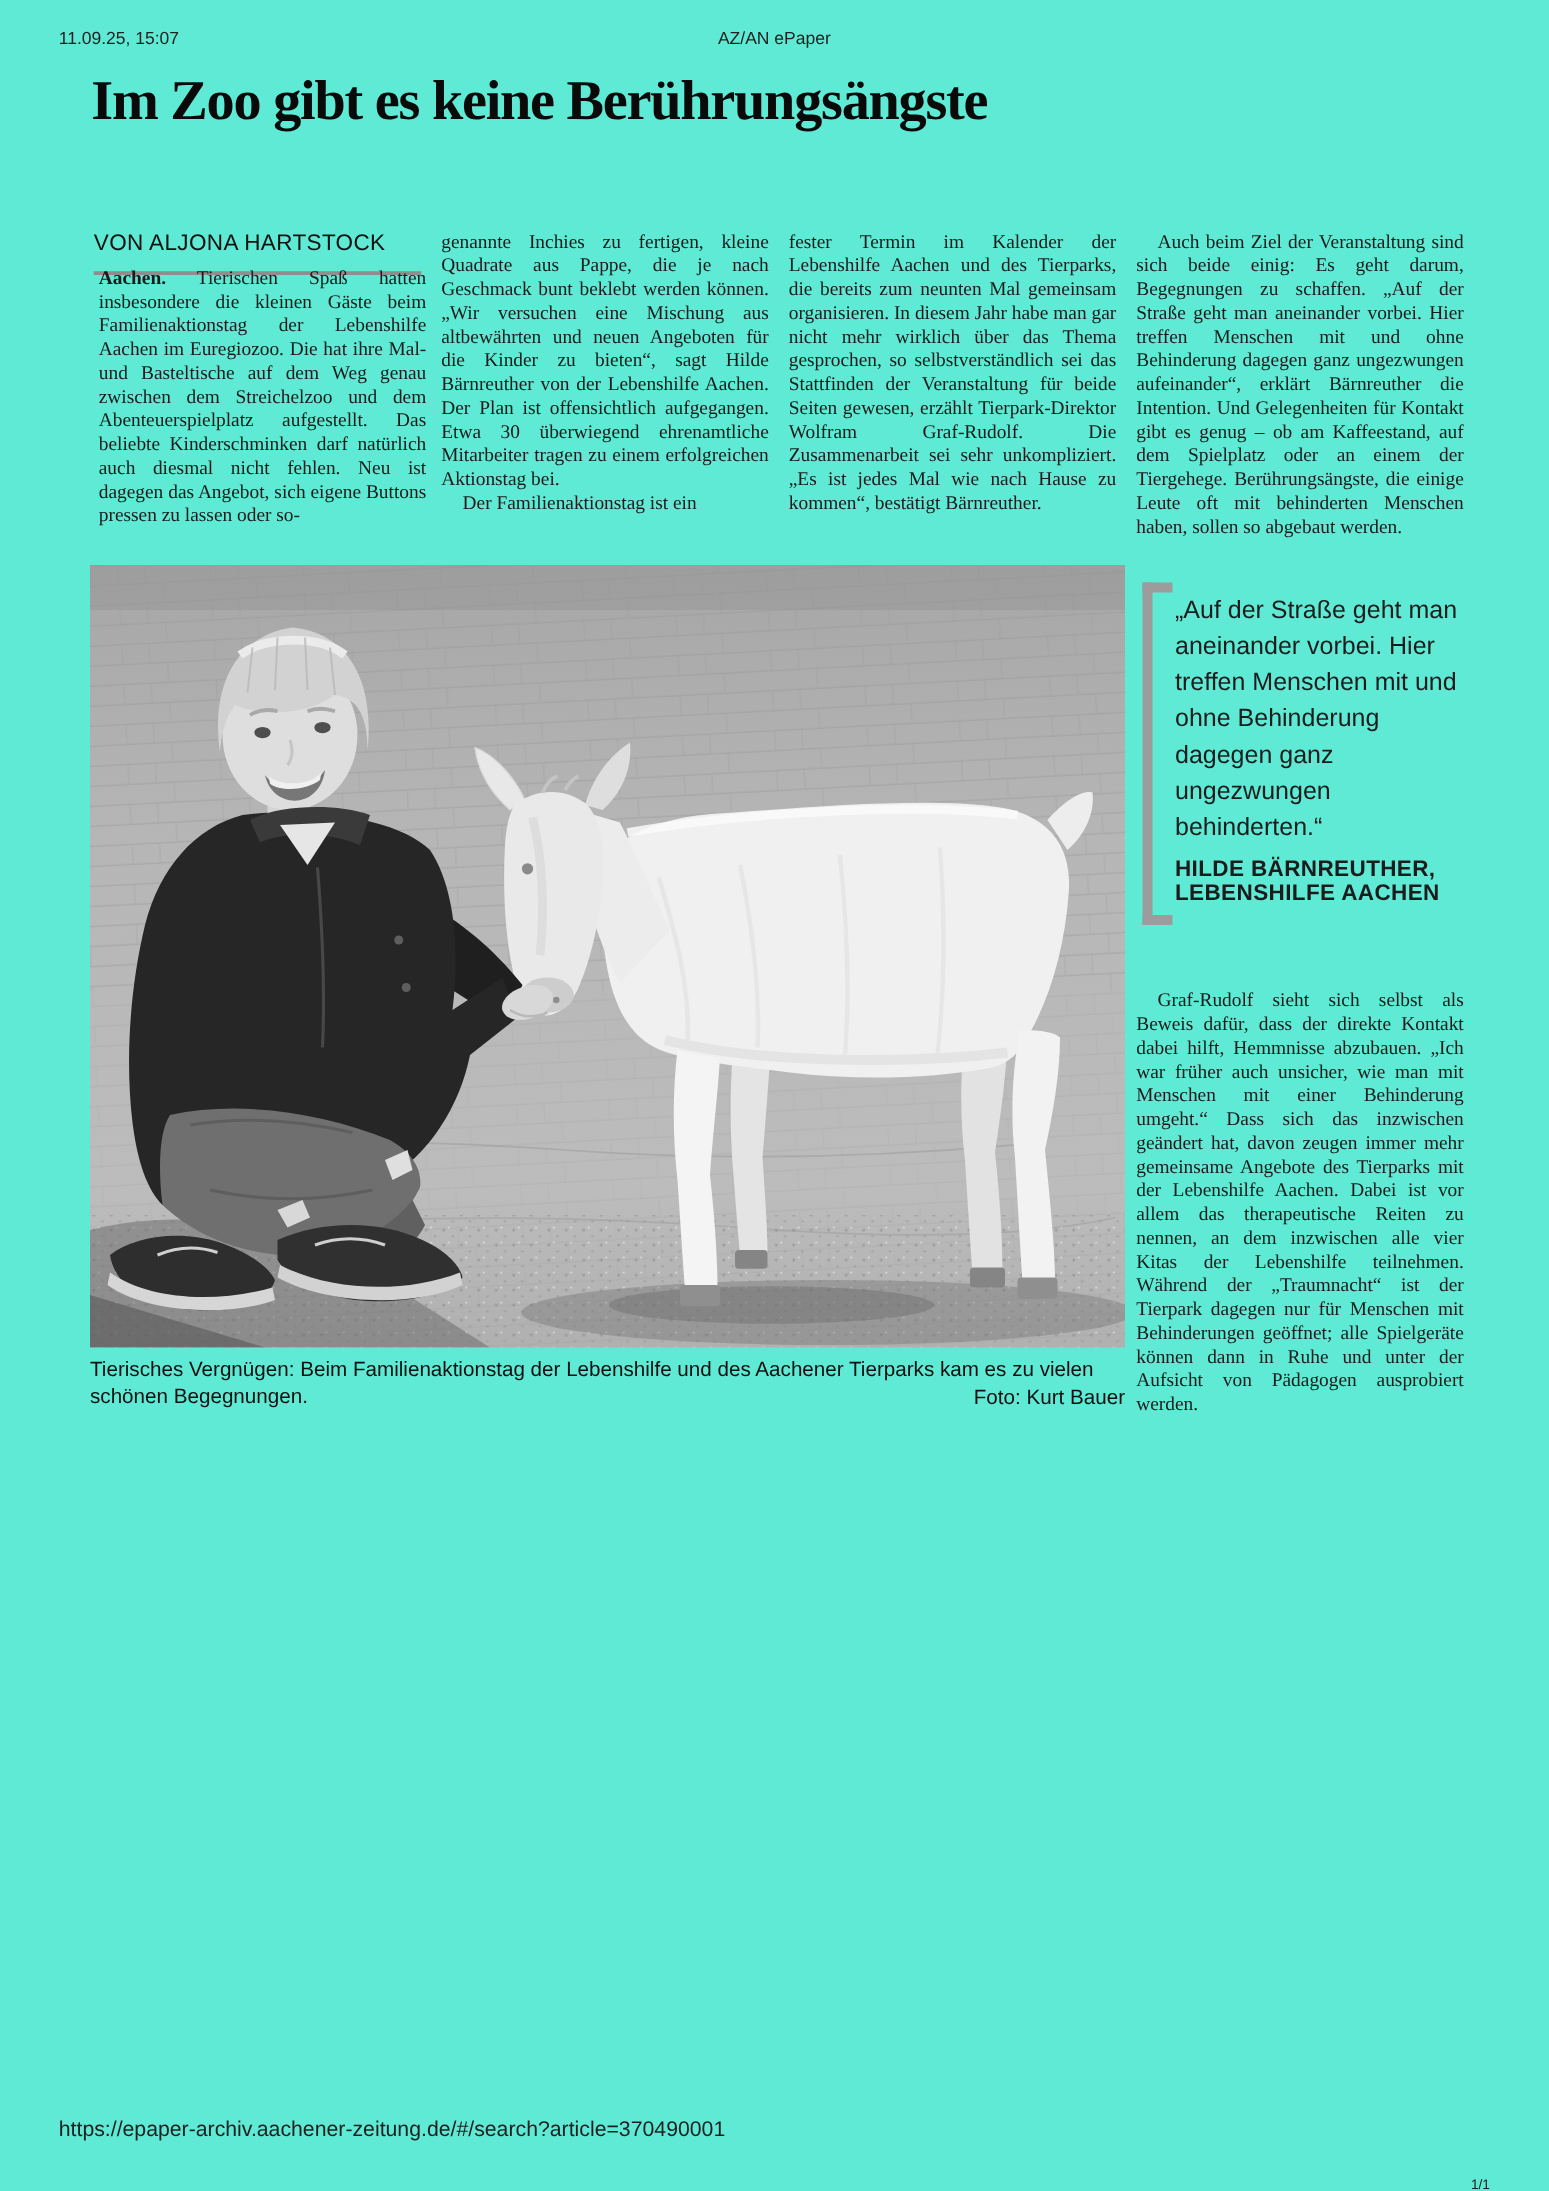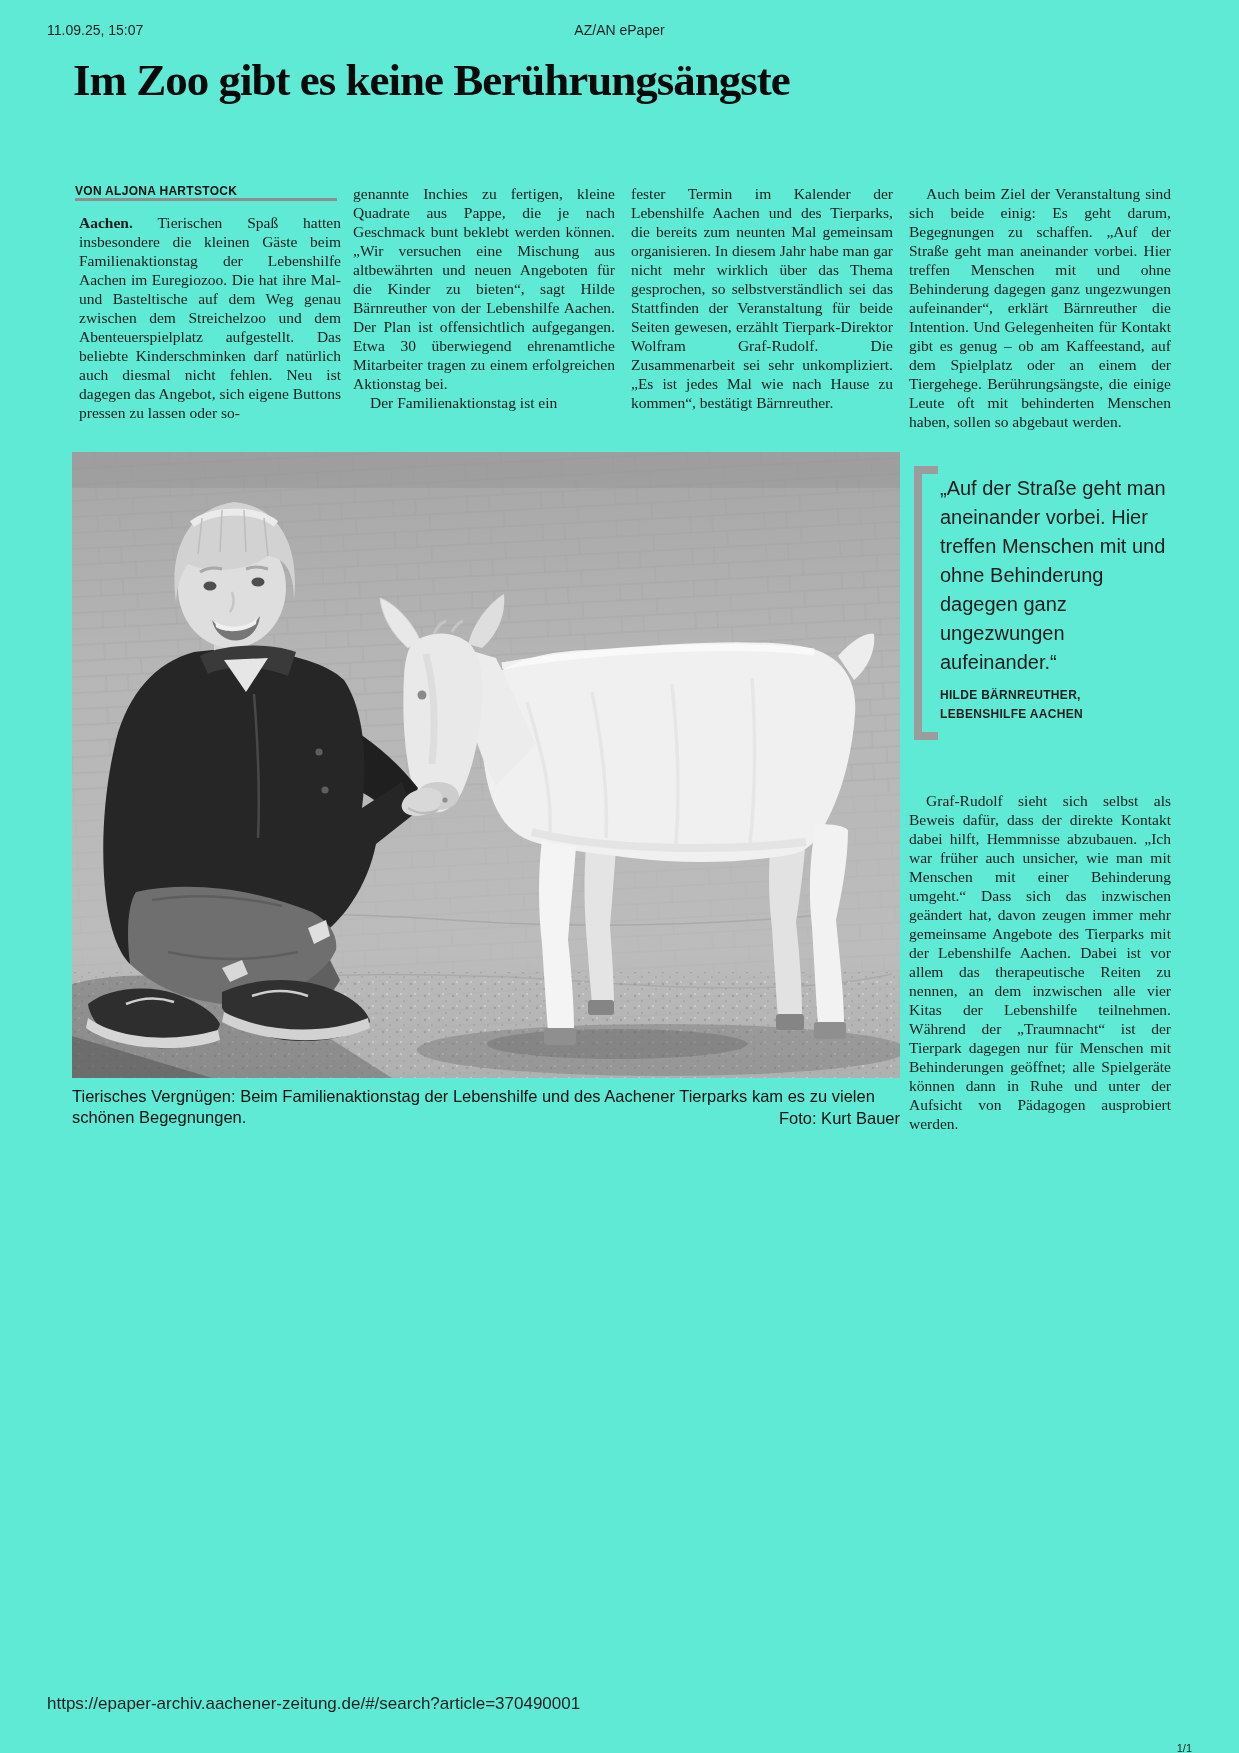--- a/index.html
+++ b/index.html
@@ -37,22 +37,22 @@
     font-size:45px; font-weight:700; letter-spacing:-1px;
     color:#0a0a0a; white-space:nowrap;
   }
   .subhead {
     position:absolute; left:75px; top:120px; width:1100px;
     font-size:19px; color:#101010;
   }
   .subhead .bold { font-weight:700; }
   .byline {
     position:absolute; left:75px; top:184px; width:262px;
-    font-size:12px; font-weight:700; letter-spacing:.3px; color:#111;
-    padding-bottom:0; border-bottom:3px solid #8e8e8e;
+    font-size:18px; font-weight:400; letter-spacing:.3px; color:#111;
+    padding-bottom:12px; border-bottom:3px solid #8e8e8e;
   }
   
   .bodycol {
     position:absolute; width:262px;
     font-family:"Liberation Serif", serif;
     font-size:15.5px; line-height:19px;
     text-align:justify; color:#1b1b1b;
   }
   .bodycol p + p { text-indent:1.1em; }
   .indent { text-indent:1.1em; }
@@ -70,21 +70,21 @@
     border-left:8px solid #9c9c9c;
     border-top:8px solid #9c9c9c;
     border-bottom:8px solid #9c9c9c;
   }
   .pq-content { margin-left:31px; padding-top:14px; width:232px; }
   .pq-text {
     font-size:20px; line-height:29px; color:#1c1c1c;
   }
   .pq-source {
     margin-top:9px;
-    font-size:12px; line-height:19px; font-weight:700;
+    font-size:18px; line-height:19px; font-weight:700;
     letter-spacing:.3px; color:#1c1c1c;
   }
   
   .photo {
     position:absolute; left:72px; top:452px;
     width:828px; height:626px; background:#b4b4b4;
   }
   .photo svg { display:block; width:100%; height:100%; }
   .caption {
     position:absolute; left:72px; top:1086px; width:828px; height:44px;
@@ -113,21 +113,21 @@
   <div class="bodycol col3">
     <p>fester Termin im Kalender der Lebenshilfe Aachen und des Tierparks, die bereits zum neunten Mal gemeinsam organisieren. In diesem Jahr habe man gar nicht mehr wirklich über das Thema gesprochen, so selbstverständlich sei das Stattfinden der Veranstaltung für beide Seiten gewesen, erzählt Tierpark-Direktor Wolfram Graf-Rudolf. Die Zusammenarbeit sei sehr unkompliziert. „Es ist jedes Mal wie nach Hause zu kommen“, bestätigt Bärnreuther.</p>
   </div>
   <div class="bodycol col4">
     <p class="indent">Auch beim Ziel der Veranstaltung sind sich beide einig: Es geht darum, Begegnungen zu schaffen. „Auf der Straße geht man aneinander vorbei. Hier treffen Menschen mit und ohne Behinderung dagegen ganz ungezwungen aufeinander“, erklärt Bärnreuther die Intention. Und Gelegenheiten für Kontakt gibt es genug – ob am Kaffeestand, auf dem Spielplatz oder an einem der Tiergehege. Berührungsängste, die einige Leute oft mit behinderten Menschen haben, sollen so abgebaut werden.</p>
   </div>
 
   <div class="pullquote">
     <div class="pq-bracket"></div>
     <div class="pq-content">
-      <div class="pq-text">„Auf der Straße geht man aneinander vorbei. Hier treffen Menschen mit und ohne Behinderung dagegen ganz ungezwungen aufeinander.“</div>
+      <div class="pq-text">„Auf der Straße geht man aneinander vorbei. Hier treffen Menschen mit und ohne Behinderung dagegen ganz ungezwungen behinderten.“</div>
       <div class="pq-source">
         <div>HILDE BÄRNREUTHER,</div>
         <div>LEBENSHILFE AACHEN</div>
       </div>
     </div>
   </div>
 
   <div class="bodycol continuation">
     <p class="indent">Graf-Rudolf sieht sich selbst als Beweis dafür, dass der direkte Kontakt dabei hilft, Hemmnisse abzubauen. „Ich war früher auch unsicher, wie man mit Menschen mit einer Behinderung umgeht.“ Dass sich das inzwischen geändert hat, davon zeugen immer mehr gemeinsame Angebote des Tierparks mit der Lebenshilfe Aachen. Dabei ist vor allem das therapeutische Reiten zu nennen, an dem inzwischen alle vier Kitas der Lebenshilfe teilnehmen. Während der „Traumnacht“ ist der Tierpark dagegen nur für Menschen mit Behinderungen geöffnet; alle Spielgeräte können dann in Ruhe und unter der Aufsicht von Pädagogen ausprobiert werden.</p>
   </div>

